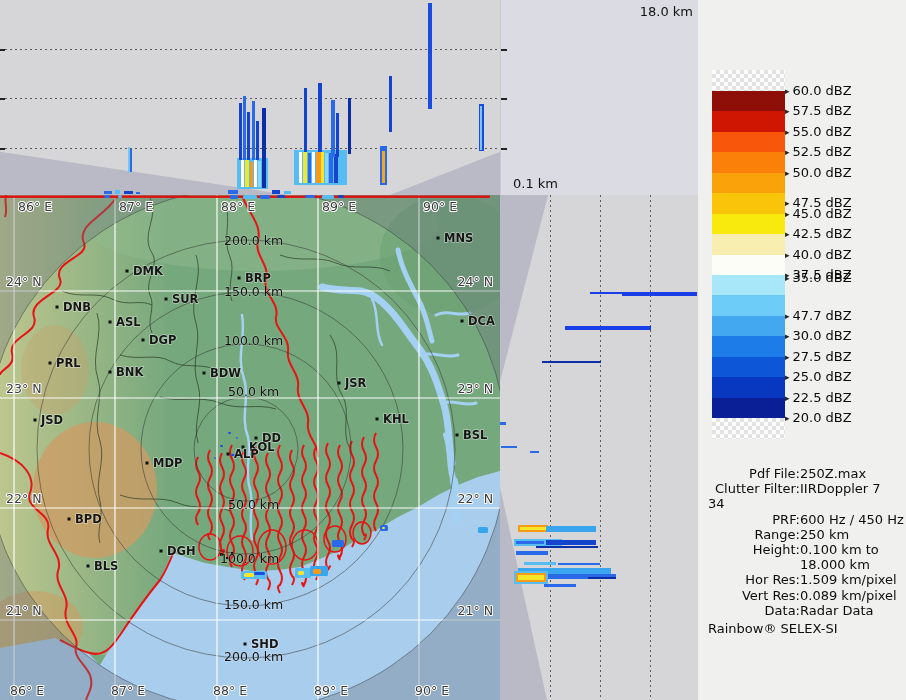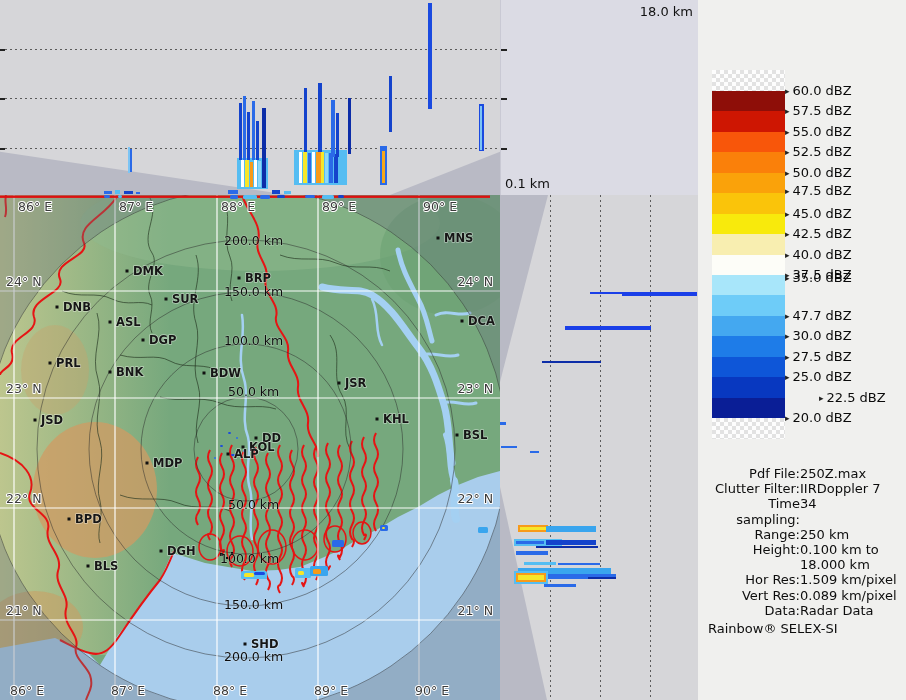--- a/index.html
+++ b/index.html
@@ -85,21 +85,21 @@
       <div class="bar" style="left: 115px; top: 190px; width: 5px; height: 4px; background: rgb(85, 189, 242);"></div>
       <div class="bar" style="left: 124px; top: 191px; width: 9px; height: 3px; background: rgb(20, 67, 204);"></div>
       <div class="bar" style="left: 136px; top: 192px; width: 4px; height: 2px; background: rgb(42, 106, 232);"></div>
       <div class="bar" style="left: 228px; top: 190px; width: 10px; height: 4px; background: rgb(42, 106, 232);"></div>
       <div class="bar" style="left: 272px; top: 190px; width: 8px; height: 4px; background: rgb(20, 67, 204);"></div>
       <div class="bar" style="left: 284px; top: 191px; width: 7px; height: 3px; background: rgb(85, 189, 242);"></div>
     </div>
 
   <div class="panel" id="corner-panel">
     <div class="axis-label" style="top:4px;right:6px">18.0 km</div>
-    <div class="axis-label" style="left:4px;bottom:4px">0.1 km</div>
+    <div class="axis-label" style="left:12px;bottom:4px">0.1 km</div>
     <div class="tick" style="left:0;top:49px;width:6px;height:2px"></div>
     <div class="tick" style="left:0;top:98px;width:6px;height:2px"></div>
     <div class="tick" style="left:0;top:148px;width:6px;height:2px"></div>
   </div>
 
   <div class="panel" id="map-panel">
     <svg id="map-svg" width="500" height="505">
         <style>.glabel{font:12.5px "DejaVu Sans";fill:#3b3b3b;paint-order:stroke;stroke:#fff;stroke-width:2px;stroke-linejoin:round}.clabel{font:bold 11.5px "DejaVu Sans";fill:#161616;paint-order:stroke;stroke:rgba(255,255,255,.45);stroke-width:1.5px;stroke-linejoin:round}.rlabel{font:12.5px "DejaVu Sans";fill:#0d0d0d;paint-order:stroke;stroke:rgba(255,255,255,.3);stroke-width:1px}</style>
         <defs>
           <linearGradient id="gw" x1="0" y1="0" x2="1" y2="0">
@@ -333,45 +333,48 @@
         <div class="cblock" style="height: 20.44px; background: rgb(8, 56, 192);"></div>
         <div class="cblock" style="height: 20.44px; background: rgb(10, 30, 150);"></div>
         <div class="cblock checker" style="height: 21px;"></div>
       </div>
     <div id="legend-labels">
         <div class="legend-entry" style="top: 83px;"><span class="arrow">▸</span><span>60.0 dBZ</span></div>
         <div class="legend-entry" style="top: 103.44px;"><span class="arrow">▸</span><span>57.5 dBZ</span></div>
         <div class="legend-entry" style="top: 123.88px;"><span class="arrow">▸</span><span>55.0 dBZ</span></div>
         <div class="legend-entry" style="top: 144.32px;"><span class="arrow">▸</span><span>52.5 dBZ</span></div>
         <div class="legend-entry" style="top: 164.76px;"><span class="arrow">▸</span><span>50.0 dBZ</span></div>
-        <div class="legend-entry" style="top: 183px;"><span class="arrow">▸</span><span>47.5 dBZ</span></div>
+        <div class="legend-entry" style="top: 195px;"><span class="arrow">▸</span><span>47.5 dBZ</span></div>
         <div class="legend-entry" style="top: 205.64px;"><span class="arrow">▸</span><span>45.0 dBZ</span></div>
         <div class="legend-entry" style="top: 226.08px;"><span class="arrow">▸</span><span>42.5 dBZ</span></div>
         <div class="legend-entry" style="top: 246.52px;"><span class="arrow">▸</span><span>40.0 dBZ</span></div>
         <div class="legend-entry" style="top: 266.96px;"><span class="arrow">▸</span><span>37.5 dBZ</span></div>
         <div class="legend-entry" style="top: 270px;"><span class="arrow">▸</span><span>35.0 dBZ</span></div>
         <div class="legend-entry" style="top: 307.84px;"><span class="arrow">▸</span><span>47.7 dBZ</span></div>
         <div class="legend-entry" style="top: 328.28px;"><span class="arrow">▸</span><span>30.0 dBZ</span></div>
         <div class="legend-entry" style="top: 348.72px;"><span class="arrow">▸</span><span>27.5 dBZ</span></div>
         <div class="legend-entry" style="top: 369.16px;"><span class="arrow">▸</span><span>25.0 dBZ</span></div>
-        <div class="legend-entry" style="top: 389.6px; margin-left: 34px;"><span class="arrow">▸</span><span>22.5 dBZ</span></div>
+        <div class="legend-entry" style="top: 389.6px;"><span class="arrow">▸</span><span>22.5 dBZ</span></div>
         <div class="legend-entry" style="top: 410.04px;"><span class="arrow">▸</span><span>20.0 dBZ</span></div>
       </div>
     <div id="meta">
         <div class="meta-row">
           <div class="meta-key">Pdf File:</div>
           <div class="meta-val">250Z.max</div>
         </div>
         <div class="meta-row">
           <div class="meta-key">Clutter Filter:</div>
           <div class="meta-val">IIRDoppler 7</div>
         </div>
         <div class="meta-row">
-          <div class="meta-key">Time sampling:</div>
           <div class="meta-val">34</div>
+        </div>
+        <div class="meta-row">
+          <div class="meta-key">PRF:</div>
+          <div class="meta-val">600 Hz / 450 Hz</div>
         </div>
         <div class="meta-row">
           <div class="meta-key">Range:</div>
           <div class="meta-val">250 km</div>
         </div>
         <div class="meta-row">
           <div class="meta-key">Height:</div>
           <div class="meta-val">0.100 km to</div>
         </div>
         <div class="meta-row">

